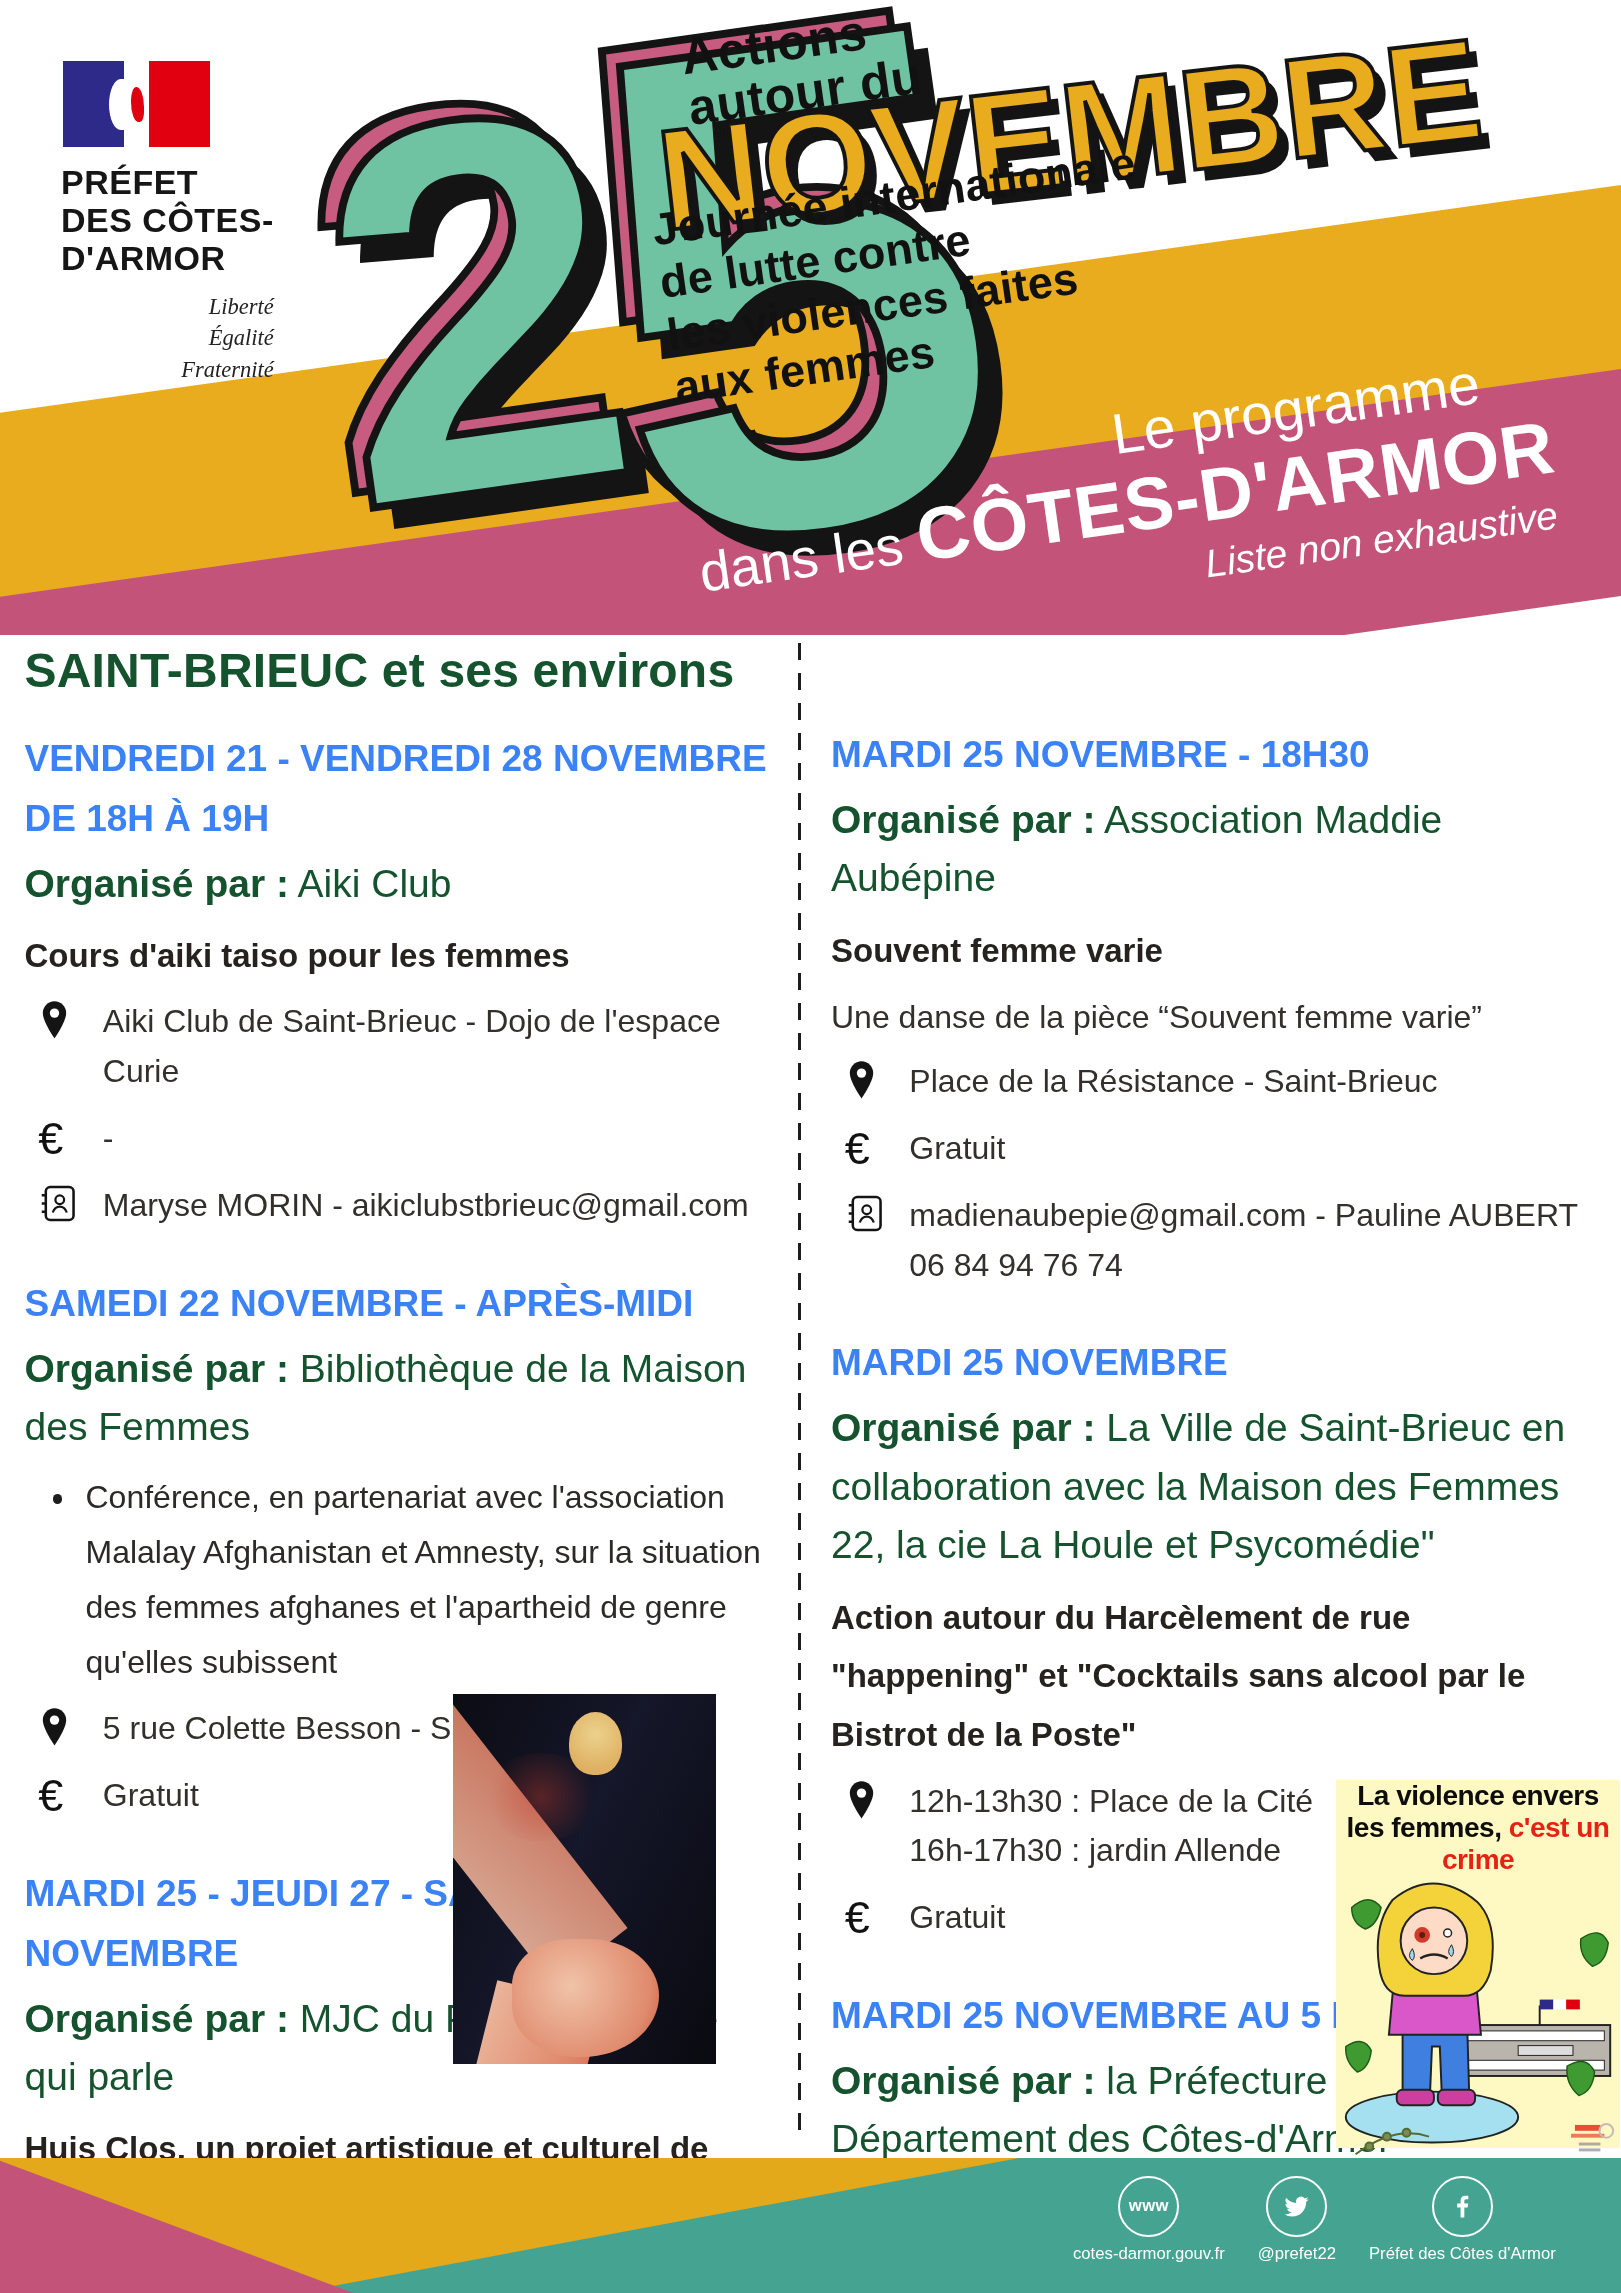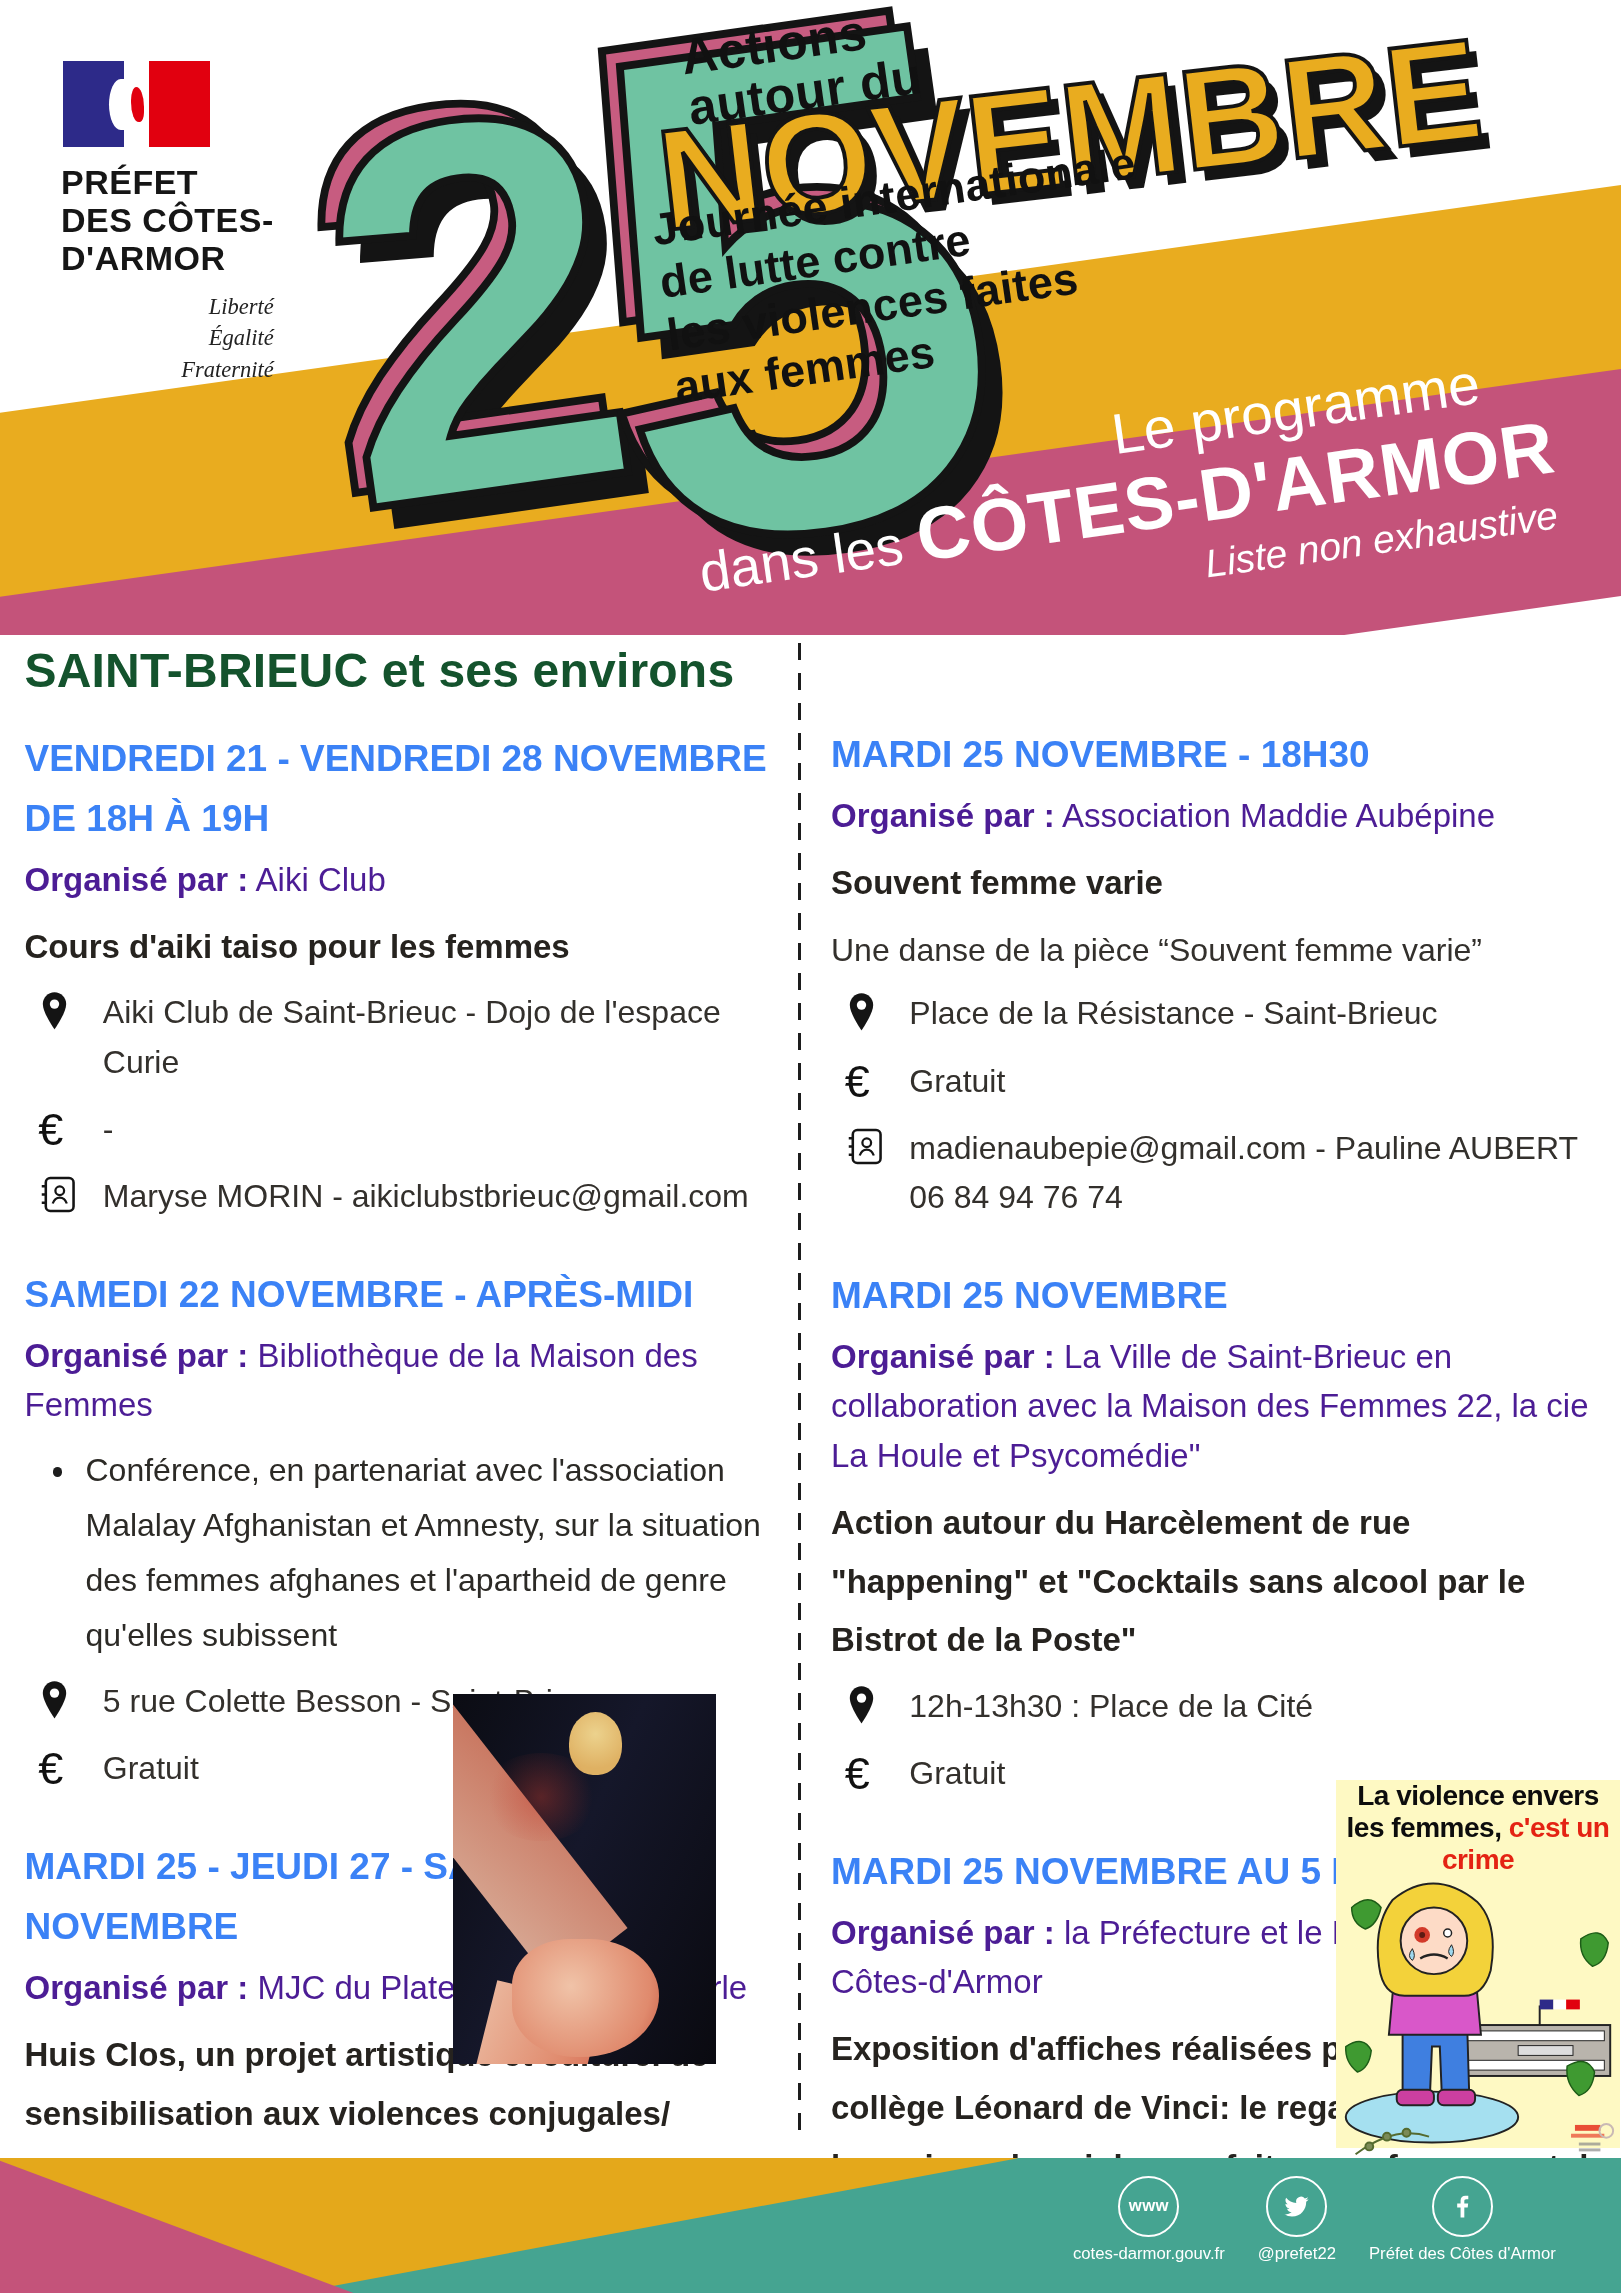--- a/index.html
+++ b/index.html
@@ -57,21 +57,21 @@
   .divider{position:absolute;left:798px;top:643px;width:2.9px;height:1498px;
      background:repeating-linear-gradient(180deg,#1d1d1d 0 16.7px,transparent 16.7px 30px);}
   .col{position:absolute;top:635px;}
   .col.left{left:24.5px;width:753px;}
   .col.right{left:831px;width:776px;padding-top:90px;}
   .section-title{font-size:48px;font-weight:700;color:#14532d;margin:7.8px 0 2px 0;letter-spacing:0.2px;}
 
   .event-heading{font-size:37px;font-weight:700;color:#3b82f6;line-height:1.62;margin:43px 0 5.9px 0;}
   .col.left .event:first-of-type .event-heading{margin-top:31px;}
   .col.right .event:first-of-type .event-heading{margin-top:0;}
-  .organizer{font-size:33px;color:#4c1d95;line-height:1.5;margin:0 0 13.7px 0;}
+  .organizer{font-size:39px;color:#14532d;line-height:1.5;margin:0 0 13.7px 0;}
   .organizer .lab{font-weight:700;}
   .event-title{font-size:33px;font-weight:700;color:#26231f;line-height:1.78;margin:0 0 11.8px 0;}
   .event-desc{font-size:32px;color:#33302c;line-height:1.6;margin:0 0 13.7px 0;}
   ul.bullets{margin:3.9px 0 13.7px 0;padding-left:61px;list-style:none;}
   ul.bullets li{font-size:32px;color:#2c2a26;line-height:1.72;margin:0 0 7.8px 0;position:relative;}
   ul.bullets li:before{content:"";position:absolute;left:-33px;top:23.5px;width:9.8px;height:9.8px;
      border-radius:50%;background:#1d1d1d;}
   .row{display:flex;align-items:flex-start;margin:0 0 17.6px 0;}
   .row .ic{flex:0 0 43px;margin-left:13.7px;margin-right:21.6px;padding-top:2px;}
   .row .ic svg{display:block;}
@@ -303,20 +303,21 @@
           <div class="event-title">Action autour du Harcèlement de rue "happening" et "Cocktails sans alcool par le Bistrot de la Poste"</div>
           <div class="row">
             <span class="ic">
               <svg width="33" height="43" viewBox="0 0 24 30">
                 <path d="M12 1C7.3 1 3.5 4.8 3.5 9.5 3.5 16 12 28 12 28s8.5-12 8.5-18.5C20.5 4.8 16.7 1 12 1z" fill="#141414"></path>
                 <circle cx="12" cy="9.6" r="3.4" fill="#fff"></circle>
               </svg>
             </span>
             <div class="txt">
               <div>12h-13h30 : Place de la Cité</div>
+              <div>16h-17h30 : jardin Allende</div>
             </div>
           </div>
           <div class="row">
             <span class="ic"><span class="euro-glyph">€</span></span>
             <div class="txt">
               <div>Gratuit</div>
             </div>
           </div>
         </div>
         <div class="event">

